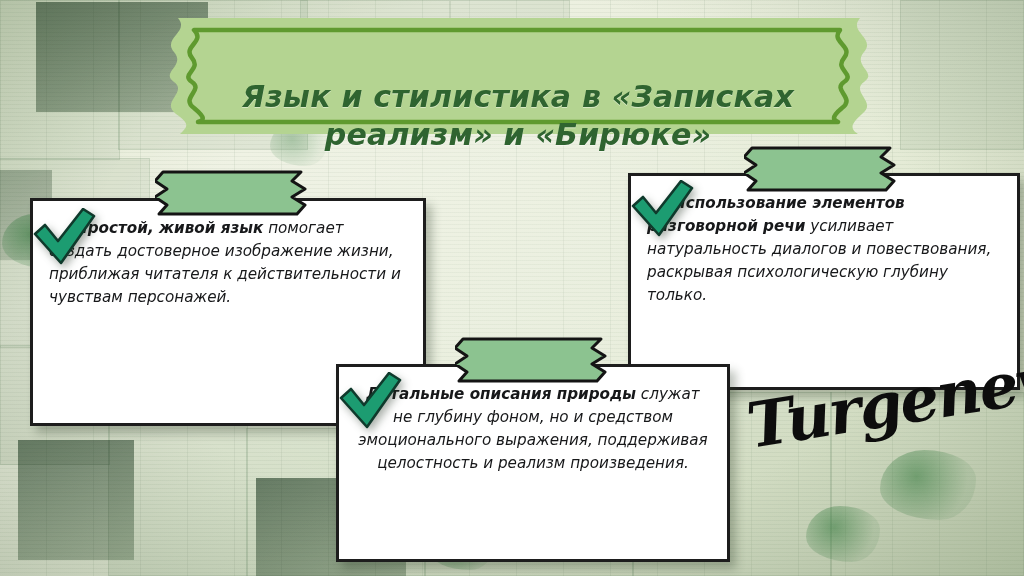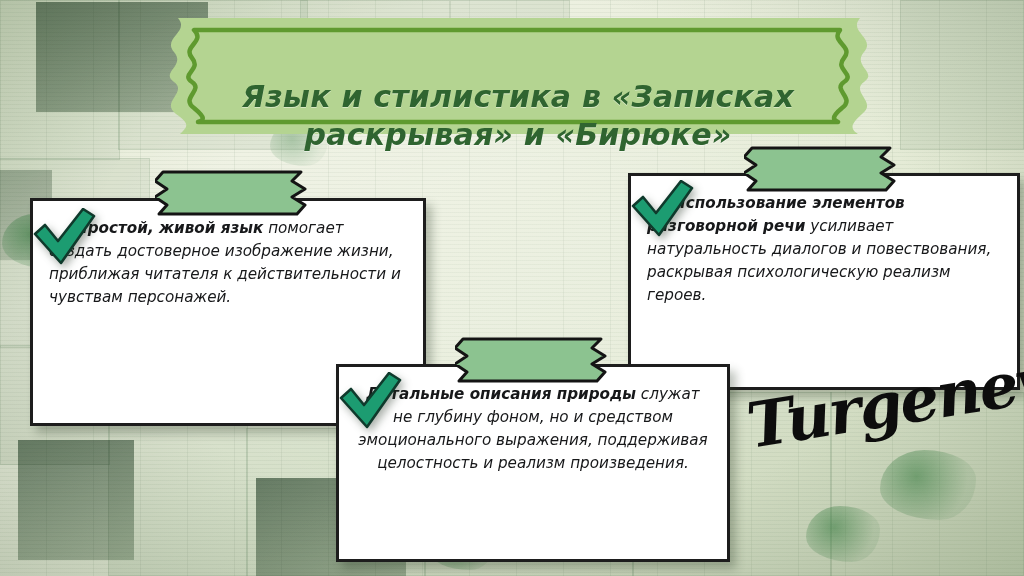--- a/index.html
+++ b/index.html
@@ -206,21 +206,21 @@
                C 684,78 708,86 694,96
                C 682,106 686,108 690,110
                C 630,110 106,110 50,110
                C 56,108 58,106 46,96
                C 32,86 56,78 44,70
                C 32,62 54,58 44,46
                C 34,34 58,30 46,18 Z" fill="none" stroke="#5f9a2f" stroke-width="4.5" stroke-linejoin="round"></path>
     </svg>
     <div id="title-text">
       <div>Язык и стилистика в «Записках</div>
-      <div>раскрывая» и «Бирюке»</div>
+      <div>реализм» и «Бирюке»</div>
     </div>
   </div>
 
   <div class="card c1" style="left:30px; top:198px; width:396px; height:228px;">
     <div class="card-body">
       <b>Простой, живой язык</b><span> помогает создать достоверное изображение жизни, приближая читателя к действительности и чувствам персонажей.</span>
     </div>
   </div>
   <div class="ribbon" style="left:155px; top:170px;">
     <svg viewBox="0 0 162 46" preserveAspectRatio="none">
@@ -228,21 +228,21 @@
     </svg>
   </div>
   <div class="check" style="left:31px; top:208px;">
     <svg viewBox="0 0 66 60">
       <path d="M4,26 L14,17 L27,33 L52,1 L63,8 L30,55 Z" fill="#1c9c71" stroke="#0f3a2c" stroke-width="2.6" stroke-linejoin="round"></path>
     </svg>
   </div>
 
   <div class="card c2" style="left:628px; top:173px; width:392px; height:217px;">
     <div class="card-body">
-      <b>Использование элементов разговорной речи</b><span> усиливает натуральность диалогов и повествования, раскрывая психологическую реализм героев.</span>
+      <b>Использование элементов разговорной речи</b><span> усиливает натуральность диалогов и повествования, раскрывая психологическую глубину только.</span>
     </div>
   </div>
   <div class="ribbon" style="left:744px; top:146px;">
     <svg viewBox="0 0 162 46" preserveAspectRatio="none">
       <path d="M8,2 L146,2 L137,11 L150,19 L137,27 L150,35 L142,44 L4,44 L12,35 L0,27 L12,19 L0,11 Z" fill="#8cc390" stroke="#141414" stroke-width="3" stroke-linejoin="round"></path>
     </svg>
   </div>
   <div class="check" style="left:629px; top:180px;">
     <svg viewBox="0 0 66 60">
       <path d="M4,26 L14,17 L27,33 L52,1 L63,8 L30,55 Z" fill="#1c9c71" stroke="#0f3a2c" stroke-width="2.6" stroke-linejoin="round"></path>

